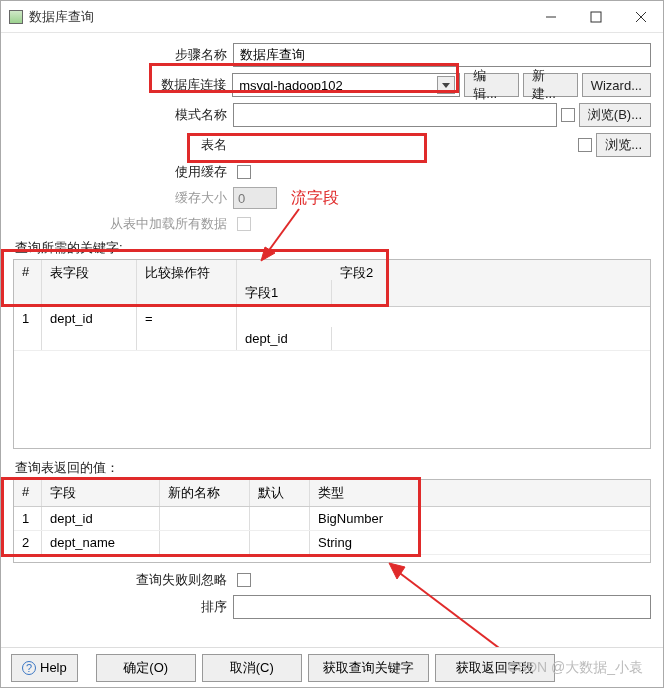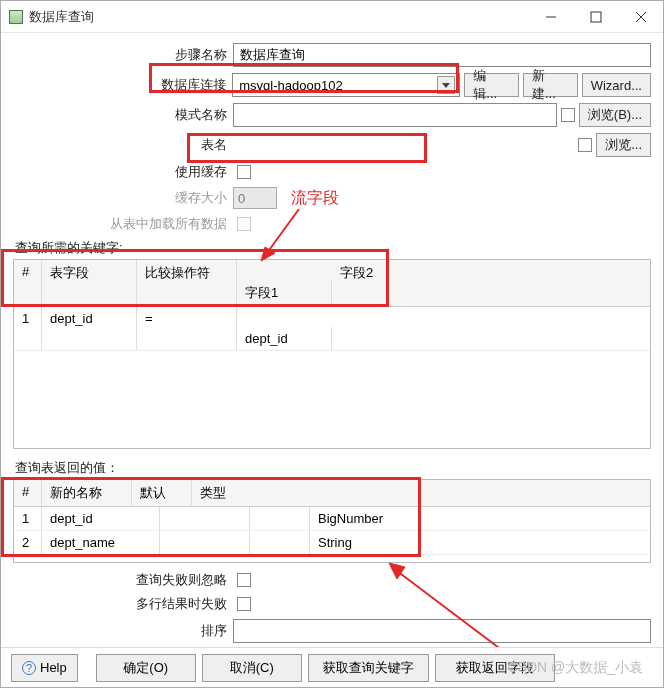--- a/index.html
+++ b/index.html
@@ -136,20 +136,21 @@
         <div class="gc cB">=</div>
         <div class="gc cC">dept_id</div>
         <div class="gc cD"></div>
       </div>
     </div>
 
     <div class="section-lbl" style="margin-top:10px;">查询表返回的值：</div>
     <div class="grid" style="height:84px;">
       <div class="ghead">
         <div class="gh d-idx">#</div>
+        <div class="gh dA">字段</div>
         <div class="gh dB">新的名称</div>
         <div class="gh dC">默认</div>
         <div class="gh dD">类型</div>
       </div>
       <div class="grow">
         <div class="gc d-idx">1</div>
         <div class="gc dA">dept_id</div>
         <div class="gc dB"></div>
         <div class="gc dC"></div>
         <div class="gc dD">BigNumber</div>
@@ -158,24 +159,20 @@
         <div class="gc d-idx">2</div>
         <div class="gc dA">dept_name</div>
         <div class="gc dB"></div>
         <div class="gc dC"></div>
         <div class="gc dD">String</div>
       </div>
     </div>
 
     <div class="row" style="margin-top:8px;">
       <div class="lbl">查询失败则忽略</div>
-      <span class="chk"></span>
-    </div>
-    <div class="row">
-      <div class="lbl">多行结果时失败</div>
       <span class="chk"></span>
     </div>
     <div class="row">
       <div class="lbl">排序</div>
       <input class="inp" value="" style="">
     </div>
 
     <div class="redbox" style="left:148px; top:30px; width:310px; height:30px;"></div>
     <div class="redbox" style="left:186px; top:100px; width:240px; height:30px;"></div>
     <div class="redbox" style="left:0px;   top:216px; width:388px; height:58px;"></div>

